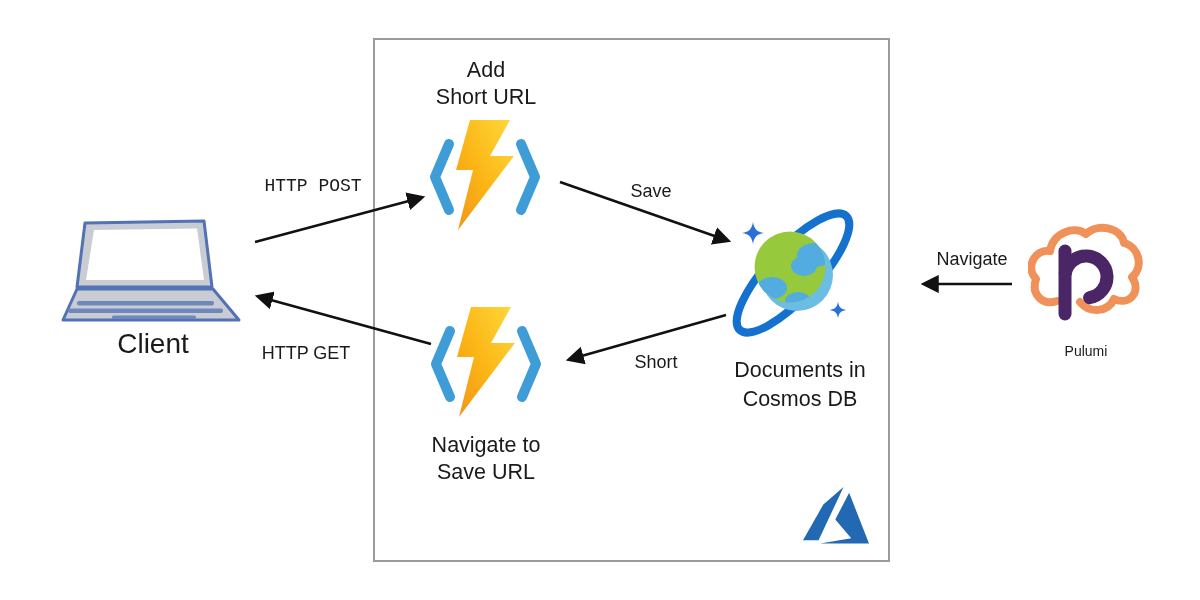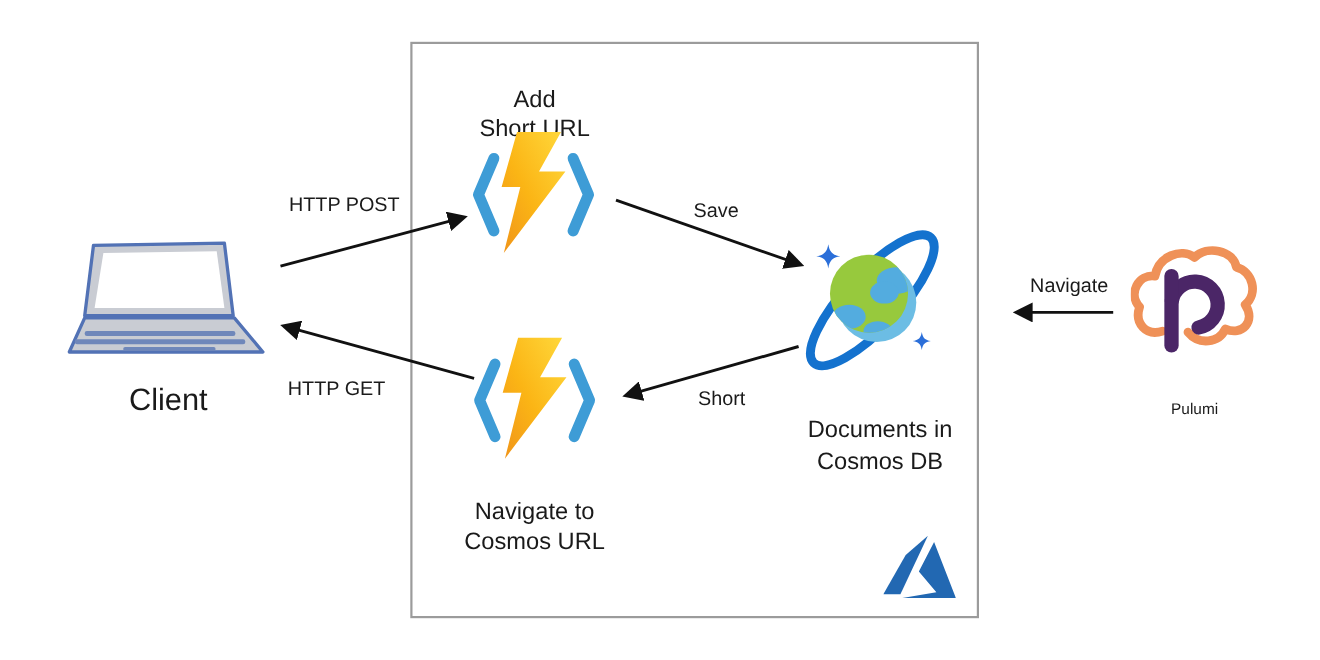--- a/index.html
+++ b/index.html
@@ -7,21 +7,21 @@
     position:relative;width:1200px;height:600px;background:#fff;overflow:hidden;
     font-family:"Liberation Sans", sans-serif;color:#1a1a1a;
   }
   .abs{position:absolute;}
   .boundary-box{
     position:absolute;left:373px;top:38px;width:513px;height:520px;
     border:2px solid var(--box-border-gray,#9b9b9b);background:transparent;
   }
   .node-label{
     position:absolute;text-align:center;white-space:pre-line;
-    font-size:21.5px;line-height:27px;color:#1a1a1a;margin-top:20px;
+    font-size:21.5px;line-height:27px;color:#1a1a1a;
   }
   .client-label{font-size:28px;line-height:28px;}
   .cosmos-label{line-height:29px;}
   .pulumi-label{font-size:14px;}
   .edge-label{
     position:absolute;text-align:center;font-size:18px;line-height:20px;color:#1a1a1a;
   }
   svg{display:block;}
   .arrow-layer{position:absolute;left:0;top:0;pointer-events:none;}
   .arrow-line{stroke:var(--arrow-black,#111);stroke-width:2.6;fill:none;}
@@ -80,21 +80,21 @@
         <stop offset="0%" style="stop-color:var(--bolt-orange,#F0941A)"></stop>
         <stop offset="45%" style="stop-color:var(--bolt-mid,#FBB515)"></stop>
         <stop offset="100%" style="stop-color:var(--bolt-yellow,#FFD93C)"></stop>
       </linearGradient>
     </defs>
     <polyline class="bracket" points="21,26 7,59 21,92"></polyline>
     <polyline class="bracket" points="93,26 107,59 93,92"></polyline>
     <polygon points="82,2 42,2 28,52 45,52 30,112 86,38 62,38" fill="url(#boltGradB)"></polygon>
   </svg>
   <div class="node-label" style="left:386px;top:432px;width:200px;">Navigate to
-Cosmos URL</div>
+Save URL</div>
 
   <svg class="abs" style="left:730px;top:208px;" width="130" height="140" viewBox="0 0 130 140">
     <defs>
       <clipPath id="globeClip">
           <circle cx="60" cy="59" r="35.5"></circle>
         </clipPath>
     </defs>
     <ellipse class="ring" cx="63" cy="65" rx="78" ry="25" transform="rotate(-47 63 65)"></ellipse>
     <circle class="crescent" cx="67" cy="67" r="36"></circle>
     <circle class="globe" cx="60" cy="59" r="35.5"></circle>
@@ -135,19 +135,19 @@
         <path class="arrow-head" d="M0,0 L10,5 L0,10 Z"></path>
       </marker>
     </defs>
     <line class="arrow-line" x1="255" y1="242" x2="420" y2="198" marker-end="url(#ah)"></line>
     <line class="arrow-line" x1="560" y1="182" x2="726" y2="240" marker-end="url(#ah)"></line>
     <line class="arrow-line" x1="726" y1="315" x2="571" y2="359" marker-end="url(#ah)"></line>
     <line class="arrow-line" x1="431" y1="344" x2="260" y2="297" marker-end="url(#ah)"></line>
     <line class="arrow-line" x1="1012" y1="284" x2="926" y2="284" marker-end="url(#ah)"></line>
   </svg>
 
-  <div class="edge-label" style="left:243px;top:176px;width:140px;">HTTP POST</div>
+  <div class="edge-label" style="left:243px;top:176px;width:140px;font-family:Liberation Mono, monospace;">HTTP POST</div>
   <div class="edge-label" style="left:601px;top:181px;width:100px;">Save</div>
   <div class="edge-label" style="left:606px;top:352px;width:100px;">Short</div>
   <div class="edge-label" style="left:236px;top:343px;width:140px;">HTTP GET</div>
   <div class="edge-label" style="left:912px;top:249px;width:120px;">Navigate</div>
 
 </div>
 
 </body></html>

